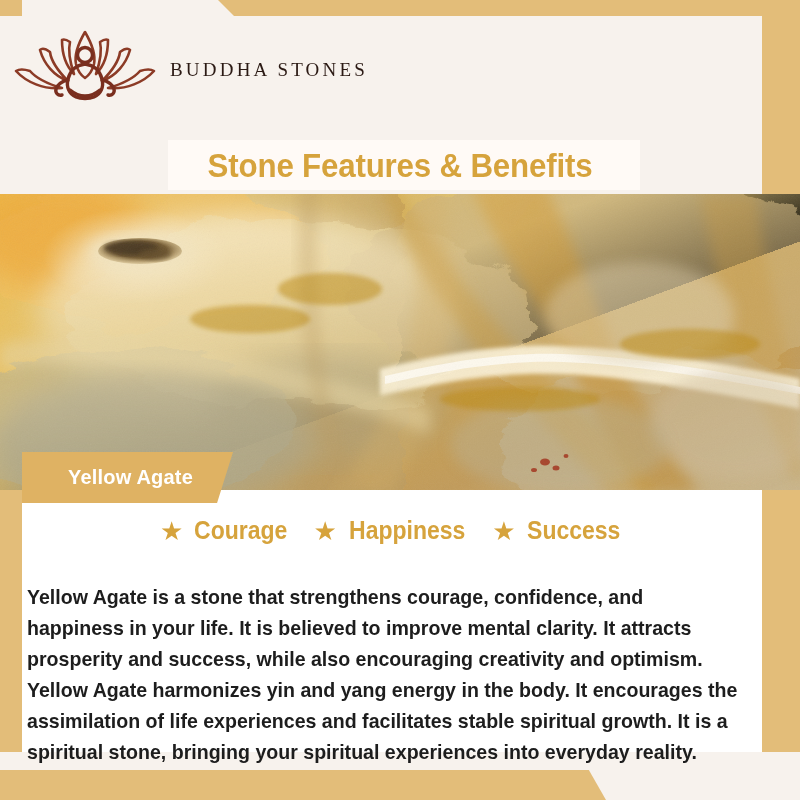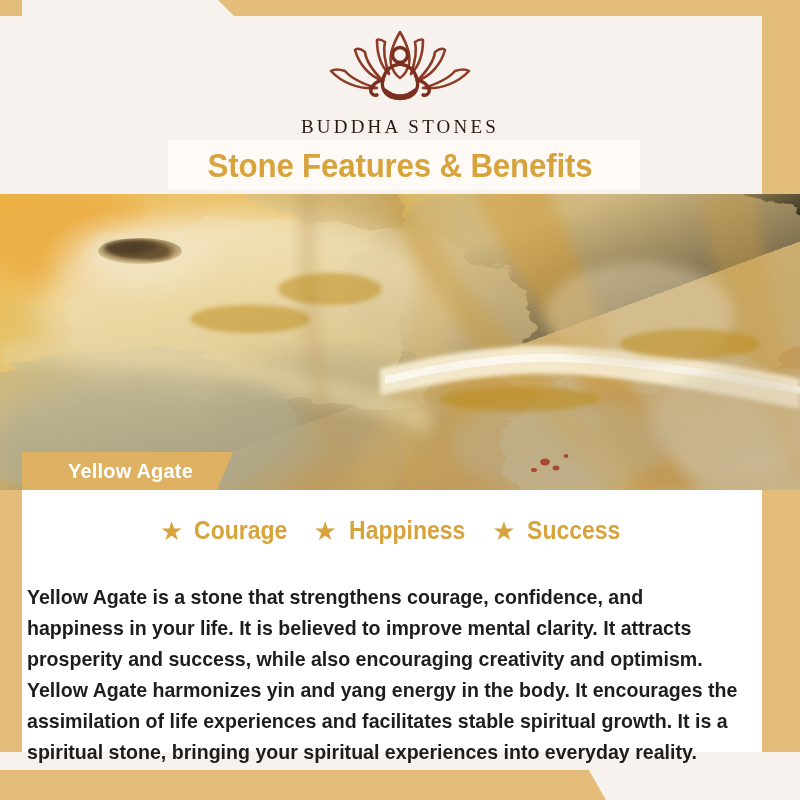--- a/index.html
+++ b/index.html
@@ -46,21 +46,21 @@
   }
   .cream-bottom-right{
     position:absolute;right:0;bottom:0;width:210px;height:44px;
     background:#f7f2ed;
     clip-path:polygon(30px 44px, 210px 44px, 210px 0, 8px 0);
   }
 
   
   .logo-wrap{
     position:absolute;left:0;top:24px;width:800px;
-    display:flex;flex-direction:column;align-items:center;
+    display:flex;flex-direction:row;align-items:center;
   }
   .logo-mark{width:170px;height:86px;display:block;}
   .logo-text{
     margin-top:6px;
     font-family:"Liberation Serif", serif;
     font-size:19px;letter-spacing:3.2px;color:#2b1a14;
     font-weight:400;
   }
 
   
@@ -80,21 +80,21 @@
 
   
   .stone{
     position:absolute;left:0;top:194px;width:800px;height:296px;
     overflow:hidden;
   }
   .stone svg{display:block;width:800px;height:296px;}
 
   .stone-label{
     position:absolute;left:22px;top:452px;
-    height:38px;padding:0 40px 0 46px;
+    height:51px;padding:0 40px 0 46px;
     display:flex;align-items:center;
     background:#dfb263;
     clip-path:polygon(0 0, 100% 0, calc(100% - 16px) 100%, 0 100%);
     color:#ffffff;font-size:20px;font-weight:bold;
     letter-spacing:0.2px;
   }
 
   
   .benefits{
     position:absolute;left:22px;top:516px;width:740px;

